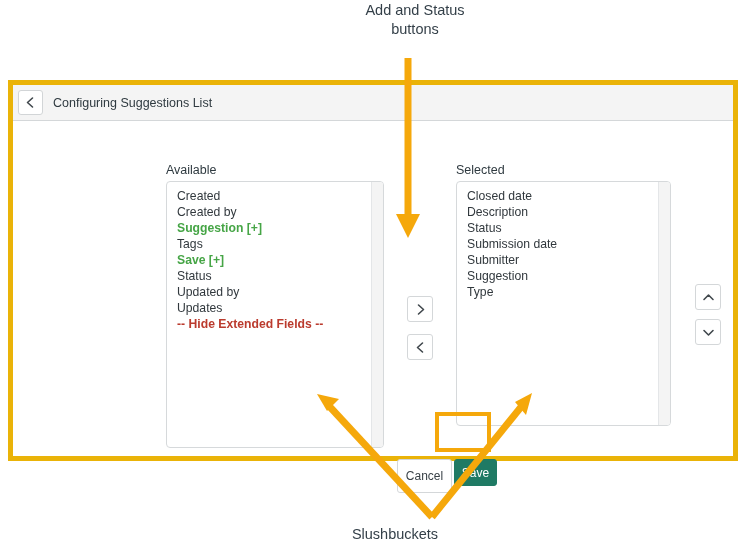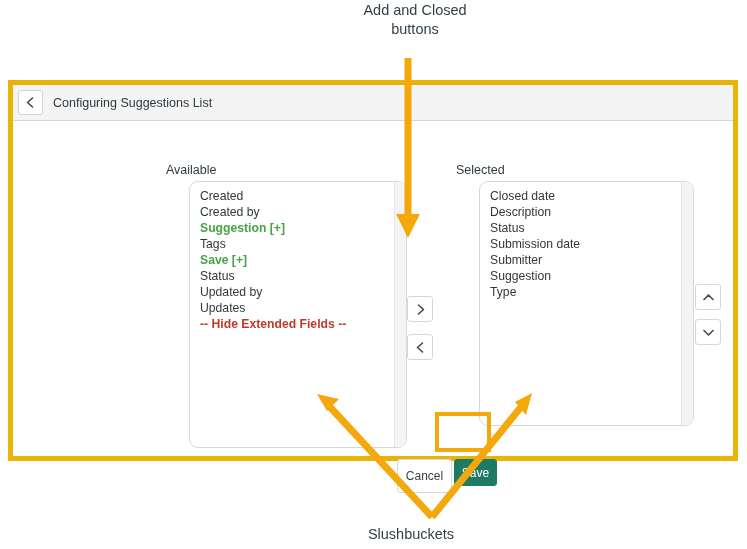--- a/index.html
+++ b/index.html
@@ -36,21 +36,21 @@
     line-height: 19px;
     text-align: center;
     font-family: "Liberation Sans", "DejaVu Sans", sans-serif;
   }
   #anno-top {
     left: 340px;
     top: 1px;
     width: 150px;
   }
   #anno-bottom {
-    left: 336px;
+    left: 320px;
     top: 525px;
     width: 150px;
   }
 
   
   #app-panel {
     position: absolute;
     left: 8px;
     top: 80px;
     width: 730px;
@@ -105,24 +105,23 @@
     font-size: 12.5px;
     color: #2f3a40;
   }
   #label-available { left: 153px; top: 42px; }
   #label-selected  { left: 443px; top: 42px; }
 
   .listbox {
     position: absolute;
     background: #ffffff;
     border: 1px solid #d6d9db;
-    border-radius: 9px;
+    border-radius: 4px;
     box-sizing: border-box;
     overflow: hidden;
-    margin-left: 23px;
   }
   #listbox-available {
     left: 153px;
     top: 60px;
     width: 218px;
     height: 267px;
   }
   #listbox-selected {
     left: 443px;
     top: 60px;
@@ -322,16 +321,16 @@
     </g>
 
     <g>
       <line x1="432" y1="517" x2="330" y2="407" stroke="#f5a80b" stroke-width="7" stroke-linecap="butt"></line>
       <polygon points="317,394 339,399 327,411" fill="#f5a80b"></polygon>
       <line x1="432" y1="517" x2="521" y2="407" stroke="#f5a80b" stroke-width="7" stroke-linecap="butt"></line>
       <polygon points="532,393 526,415 515,402" fill="#f5a80b"></polygon>
     </g>
   </svg>
 
-  <div class="anno-text" id="anno-top">Add and Closed buttons</div>
+  <div class="anno-text" id="anno-top">Add and Status buttons</div>
   <div class="anno-text" id="anno-bottom">Slushbuckets</div>
 
 </div>
 
 </body></html>

